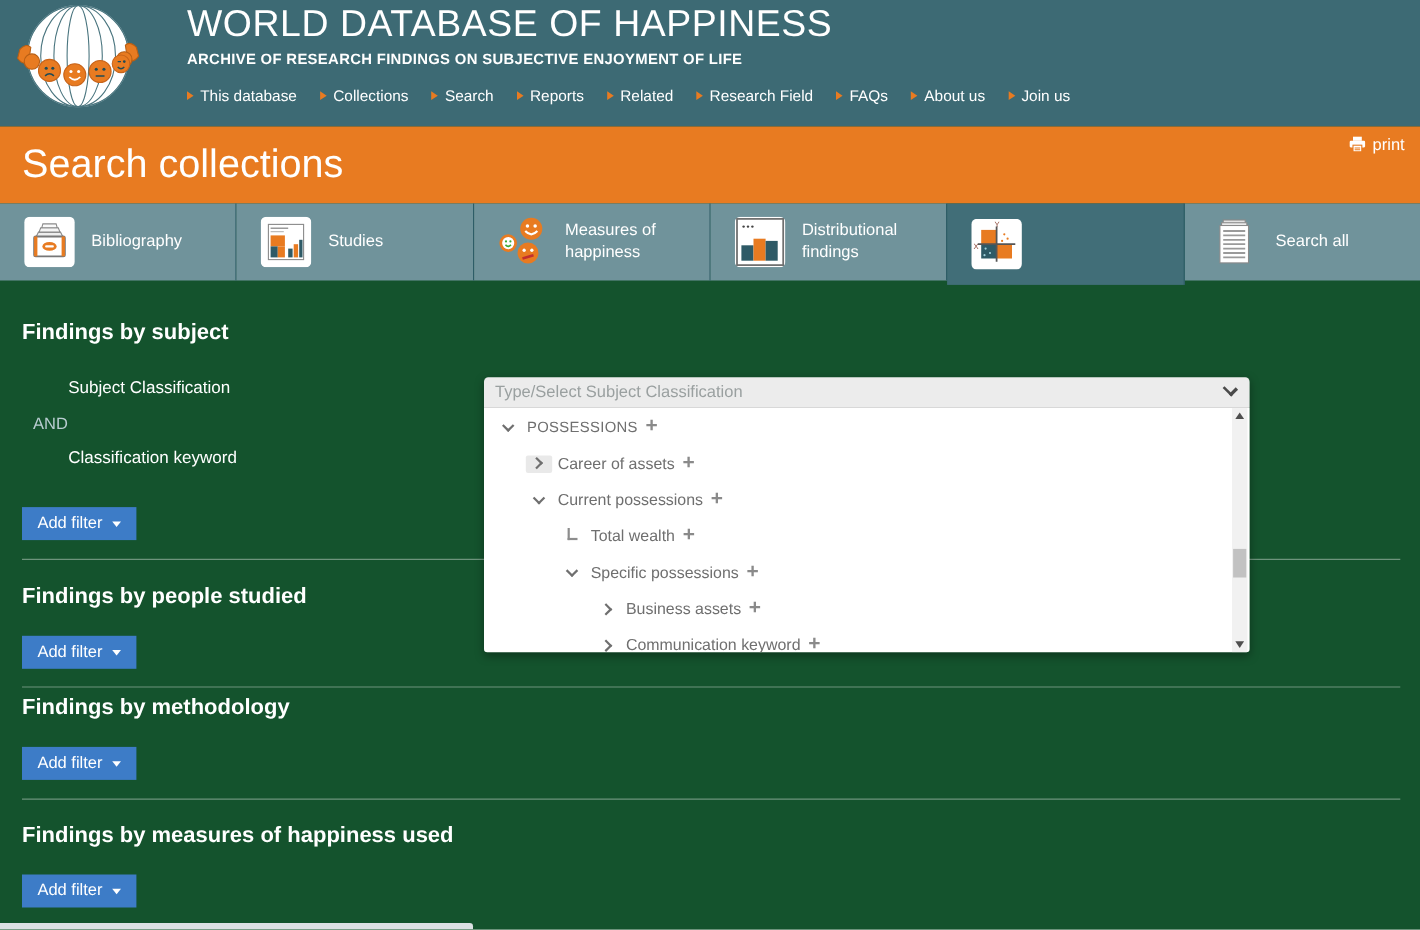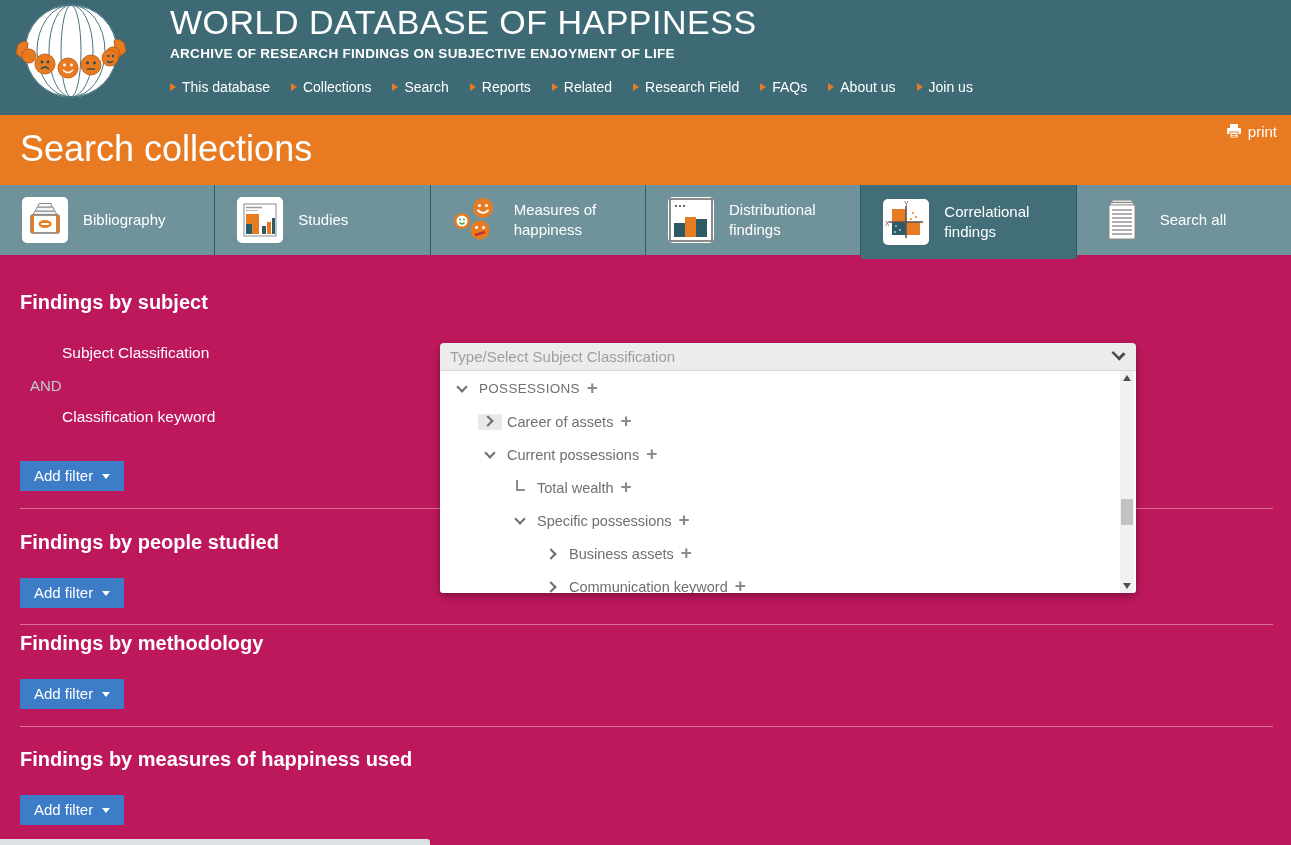--- a/index.html
+++ b/index.html
@@ -1,18 +1,18 @@
 <!DOCTYPE html>
 <html><head>
 <meta charset="utf-8">
 <style>
   * { margin:0; padding:0; box-sizing:border-box; }
   html,body { width:1291px; height:845px; }
   body { font-family:"Liberation Sans", sans-serif; overflow:hidden; }
-  .page { position:relative; width:1291px; height:845px; background:#be185d; overflow:hidden; }
+  .page { position:relative; width:1291px; height:845px; background:#14532d; overflow:hidden; }
 
   
   .header { position:relative; height:115px; background:#3d6a74; }
   .logo { position:absolute; left:12px; top:1px; width:118px; height:108px; }
   .head-text { position:absolute; left:170px; top:0; }
   .site-title { color:#ffffff; font-size:34px; font-weight:400; letter-spacing:.5px; line-height:44px; }
   .site-subtitle { color:#ffffff; font-size:13.5px; font-weight:700; letter-spacing:.3px; margin-top:2px; }
   .main-nav { display:flex; gap:21px; margin-top:18px; }
   .nav-item { display:flex; align-items:center; gap:6px; color:#ffffff; font-size:14px; cursor:pointer; }
   .nav-arrow { width:0; height:0; border-left:6px solid #e87b21; border-top:4.5px solid transparent; border-bottom:4.5px solid transparent; }
@@ -245,21 +245,20 @@
           <circle cx="33" cy="18" r="1" fill="#e87b21"></circle>
           <circle cx="28" cy="20" r="1" fill="#e87b21"></circle>
         <rect x="9" y="23" width="14" height="13" fill="#2e5a66"></rect>
         <circle cx="13" cy="27" r="1" fill="#9fd0da"></circle>
           <circle cx="17" cy="31" r="1" fill="#9fd0da"></circle>
           <circle cx="12" cy="33" r="1" fill="#9fd0da"></circle>
         <rect x="23" y="23" width="14" height="13" fill="#e87b21"></rect>
         <line x1="23" y1="7" x2="23" y2="39" stroke="#555555" stroke-width="1.6"></line>
         <line x1="6" y1="23" x2="40" y2="23" stroke="#555555" stroke-width="1.6"></line>
       </svg>
-      <div class="tab-label">Correlational findings</div>
     </div>
 
     <div class="tab">
       <svg class="tab-icon" viewBox="0 0 46 46">
         <rect x="13" y="3" width="20" height="4" fill="#e3e3e3" stroke="#8a8a8a"></rect>
         <rect x="11.5" y="5.5" width="23" height="4" fill="#efefef" stroke="#8a8a8a"></rect>
         <rect x="10" y="8" width="26" height="34" fill="#ffffff" stroke="#8a8a8a"></rect>
         <g stroke="#9a9a9a" stroke-width="1.6">
           <line x1="13" y1="13" x2="33" y2="13"></line>
             <line x1="13" y1="17" x2="33" y2="17"></line>

